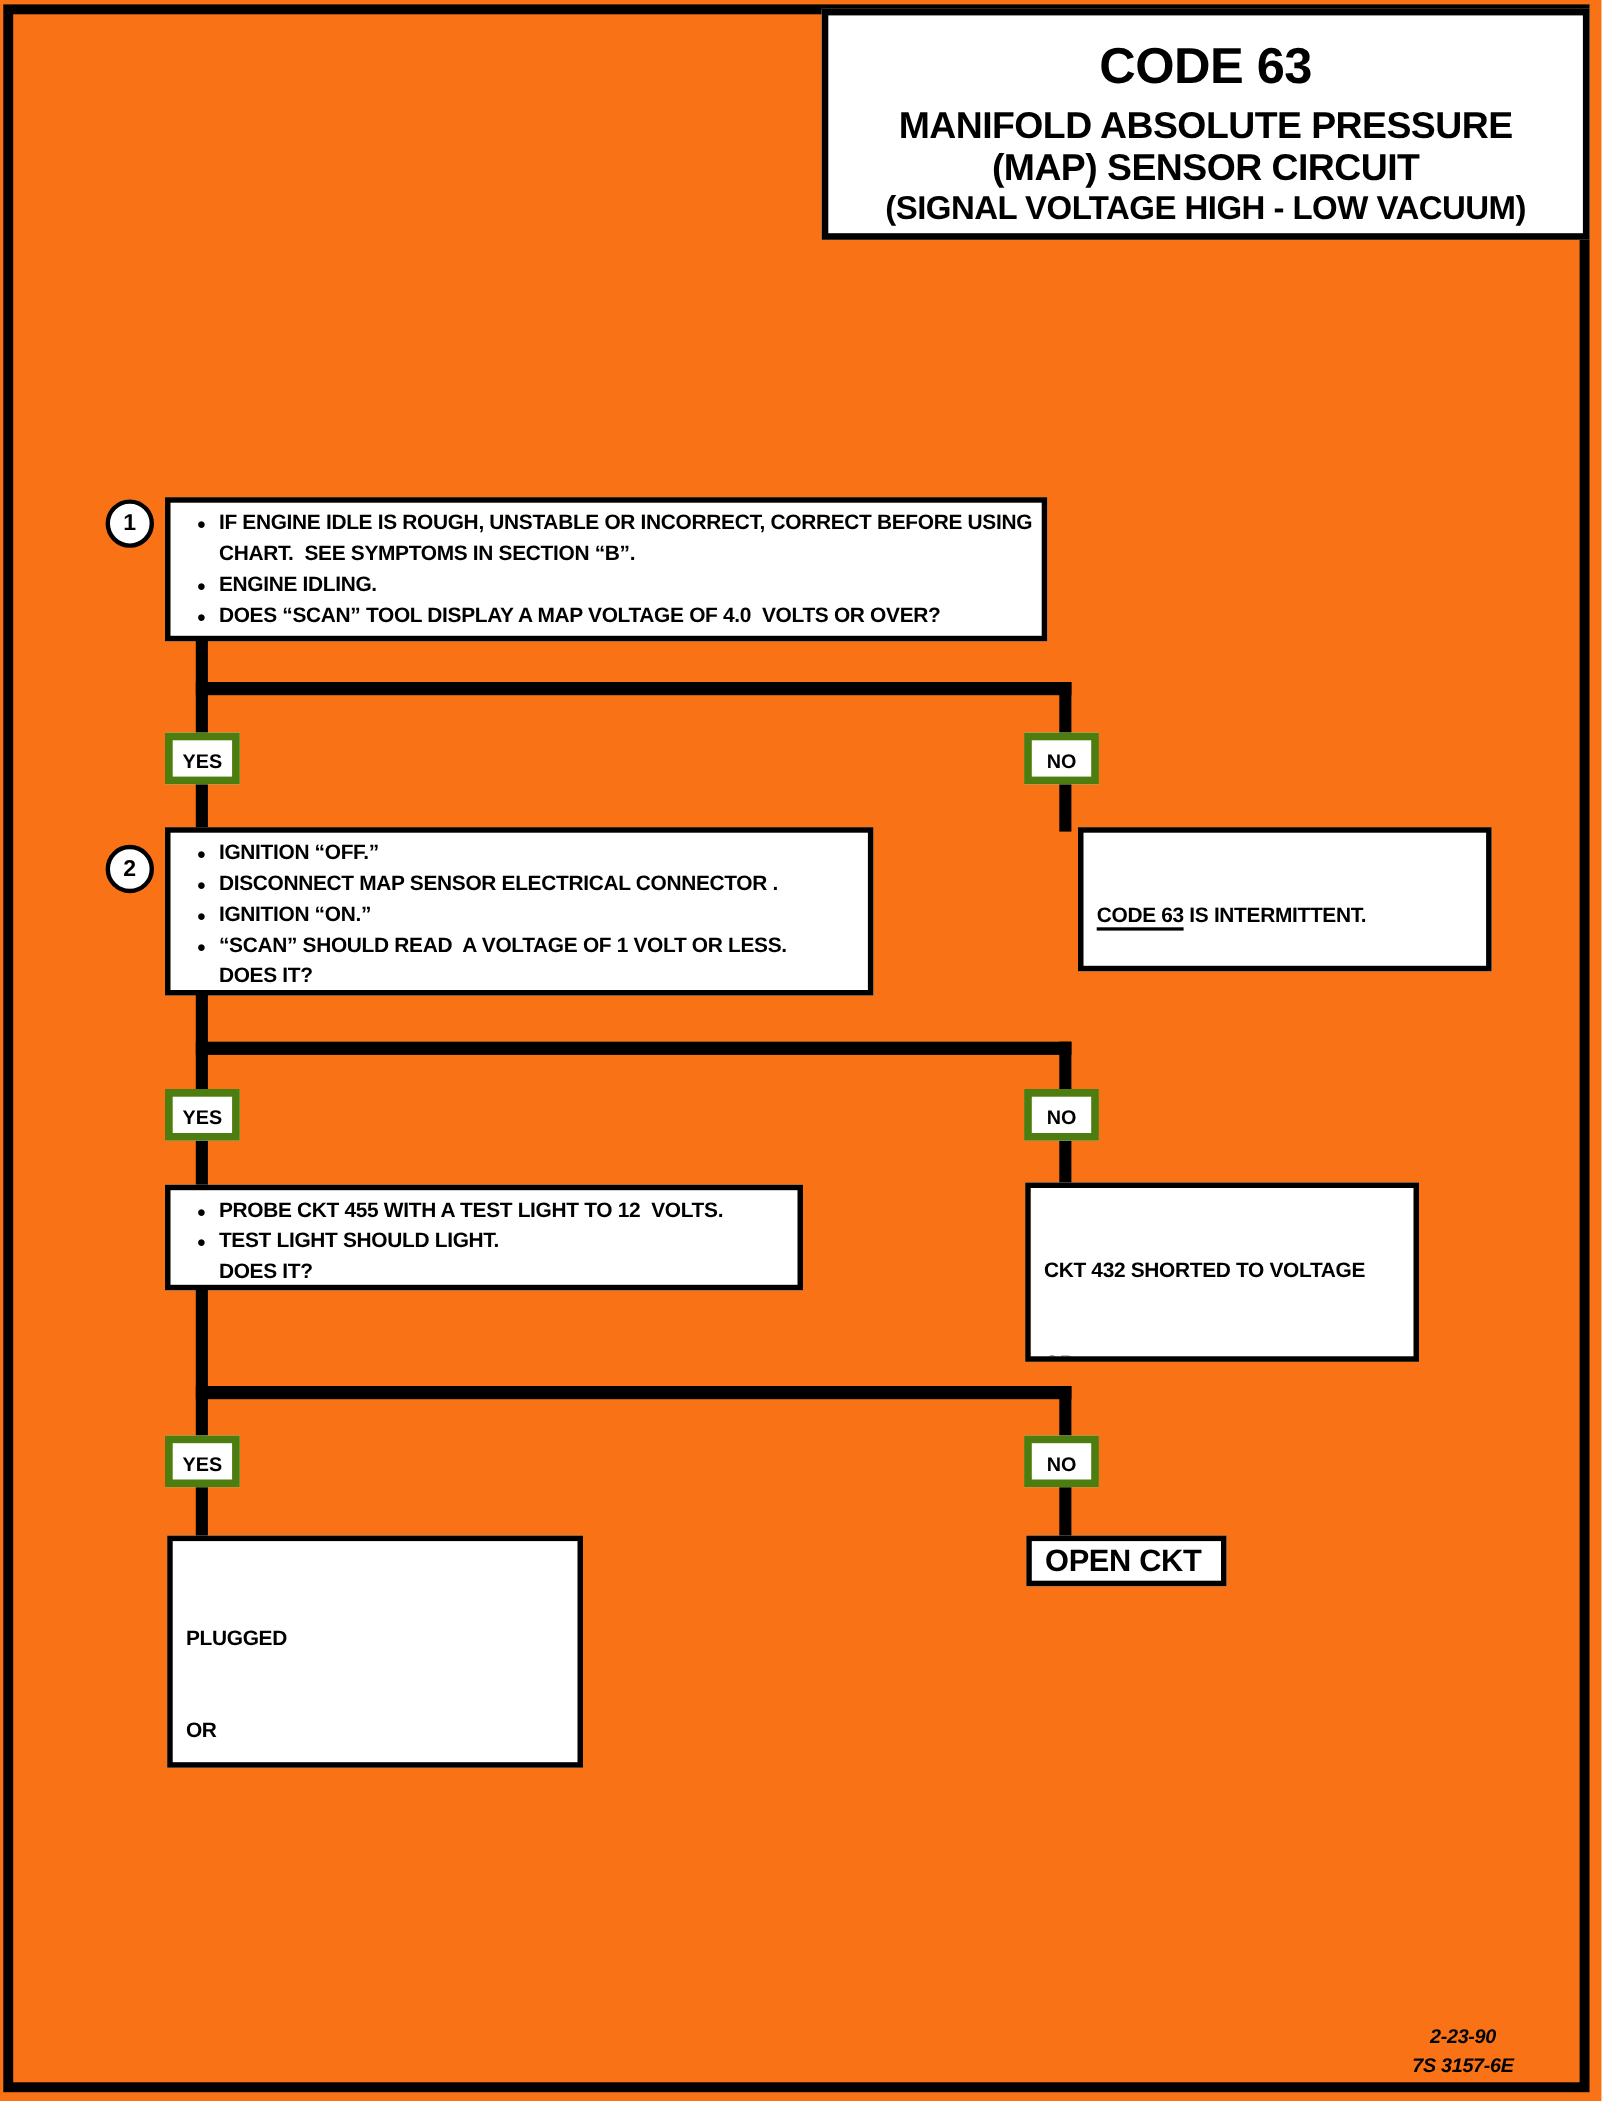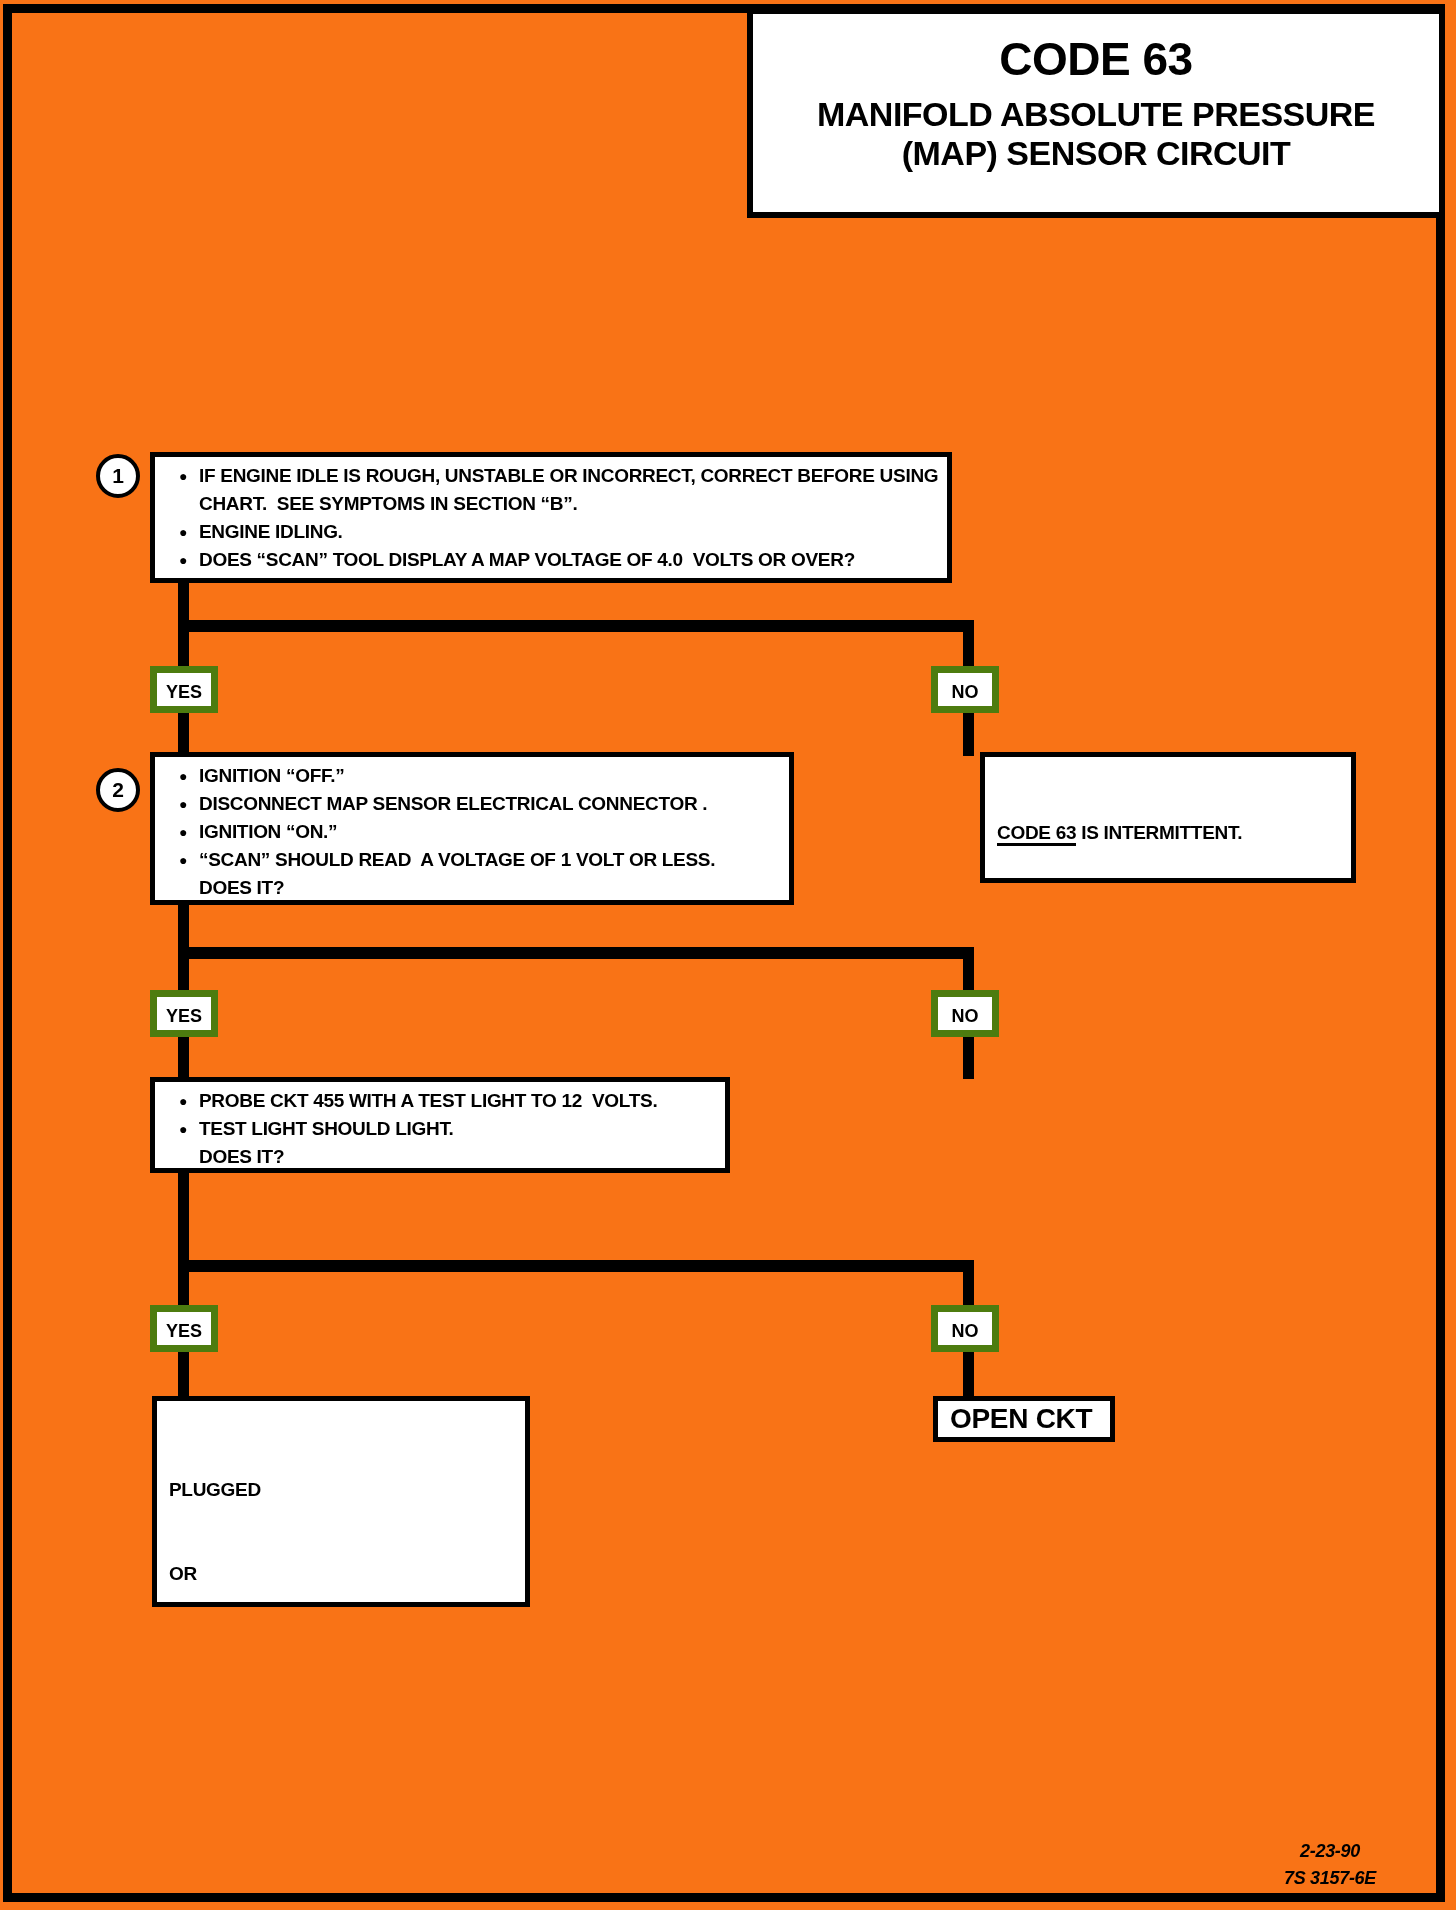--- a/index.html
+++ b/index.html
@@ -62,20 +62,21 @@
 <body>
 
 <div id="page">
 
   <div id="page-frame"></div>
 
   <div id="title-box">
     <div class="title-l1">CODE 63</div>
     <div class="title-l2">MANIFOLD ABSOLUTE PRESSURE</div>
     <div class="title-l3">(MAP) SENSOR CIRCUIT</div>
+    <div class="title-l4">(SIGNAL VOLTAGE HIGH - LOW VACUUM)</div>
   </div>
 
   <div class="circ" style="left:96px;top:454px;">
     <span>1</span>
   </div>
 
   <div class="pbox" style="left:150px;top:452px;width:802px;height:131px;">
     <div class="inner">
       <div class="bullet-row">
         <span class="bullet">●</span>
@@ -166,20 +167,29 @@
         <span class="bullet">●</span>
         <span class="btext">TEST LIGHT SHOULD LIGHT.</span>
       </div>
       <div class="bullet-row">
         <span class="bullet-spacer"></span>
         <span class="btext">DOES IT?</span>
       </div>
     </div>
   </div>
 
+  <div class="pbox" style="left:932px;top:1075px;width:358px;height:163px;">
+    <div class="plain-lines">
+      <div>CKT 432 SHORTED TO VOLTAGE</div>
+      <div>OR</div>
+      
+      
+      
+    </div>
+  </div>
 
   <div class="vline" style="left:178px;top:1170px;height:140px;"></div>
   <div class="hline" style="left:178px;top:1260px;width:796px;"></div>
   <div class="vline" style="left:963px;top:1260px;height:50px;"></div>
   <div class="vline" style="left:178px;top:1349px;height:51px;"></div>
   <div class="vline" style="left:963px;top:1349px;height:51px;"></div>
 
   <div class="ynbox" style="left:150px;top:1305px;">
     <span>YES</span>
   </div>

